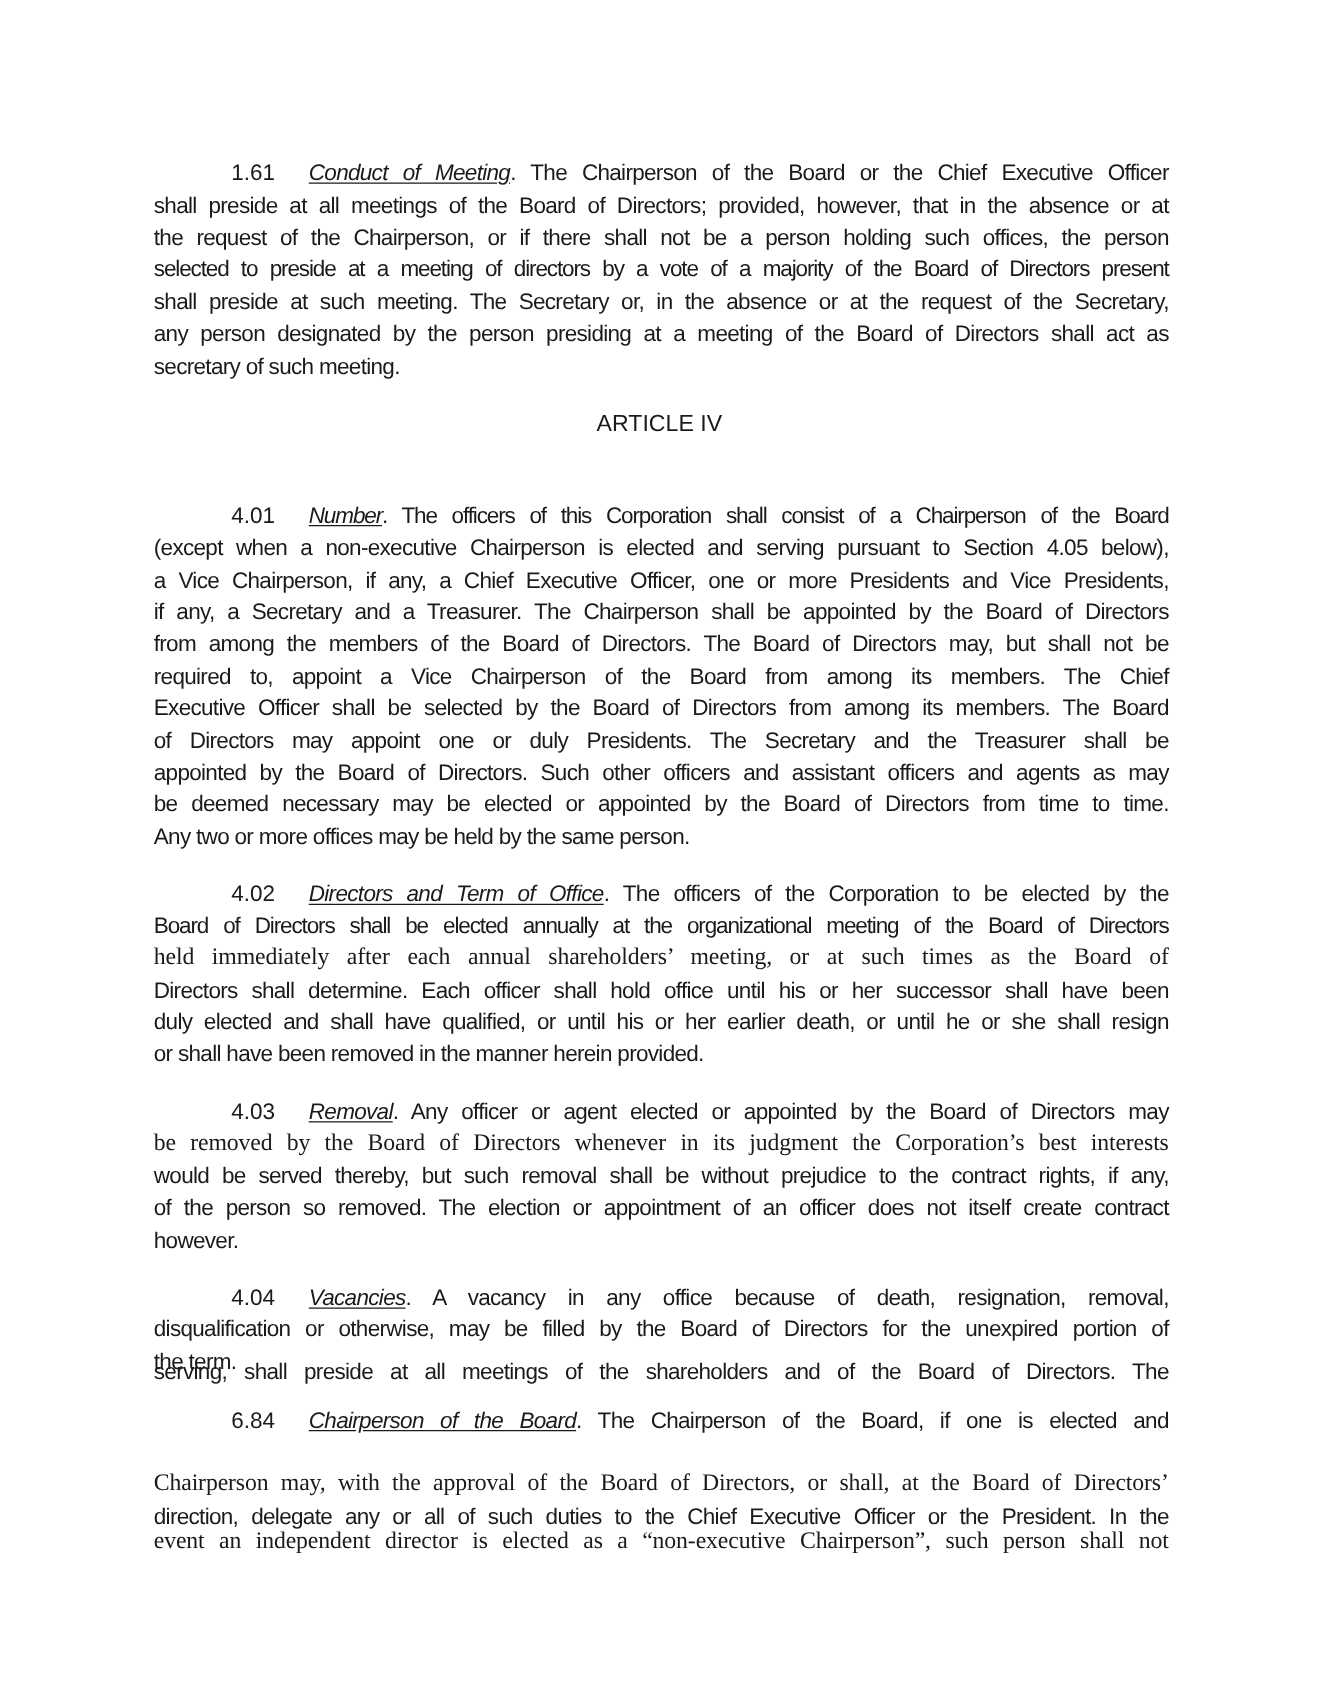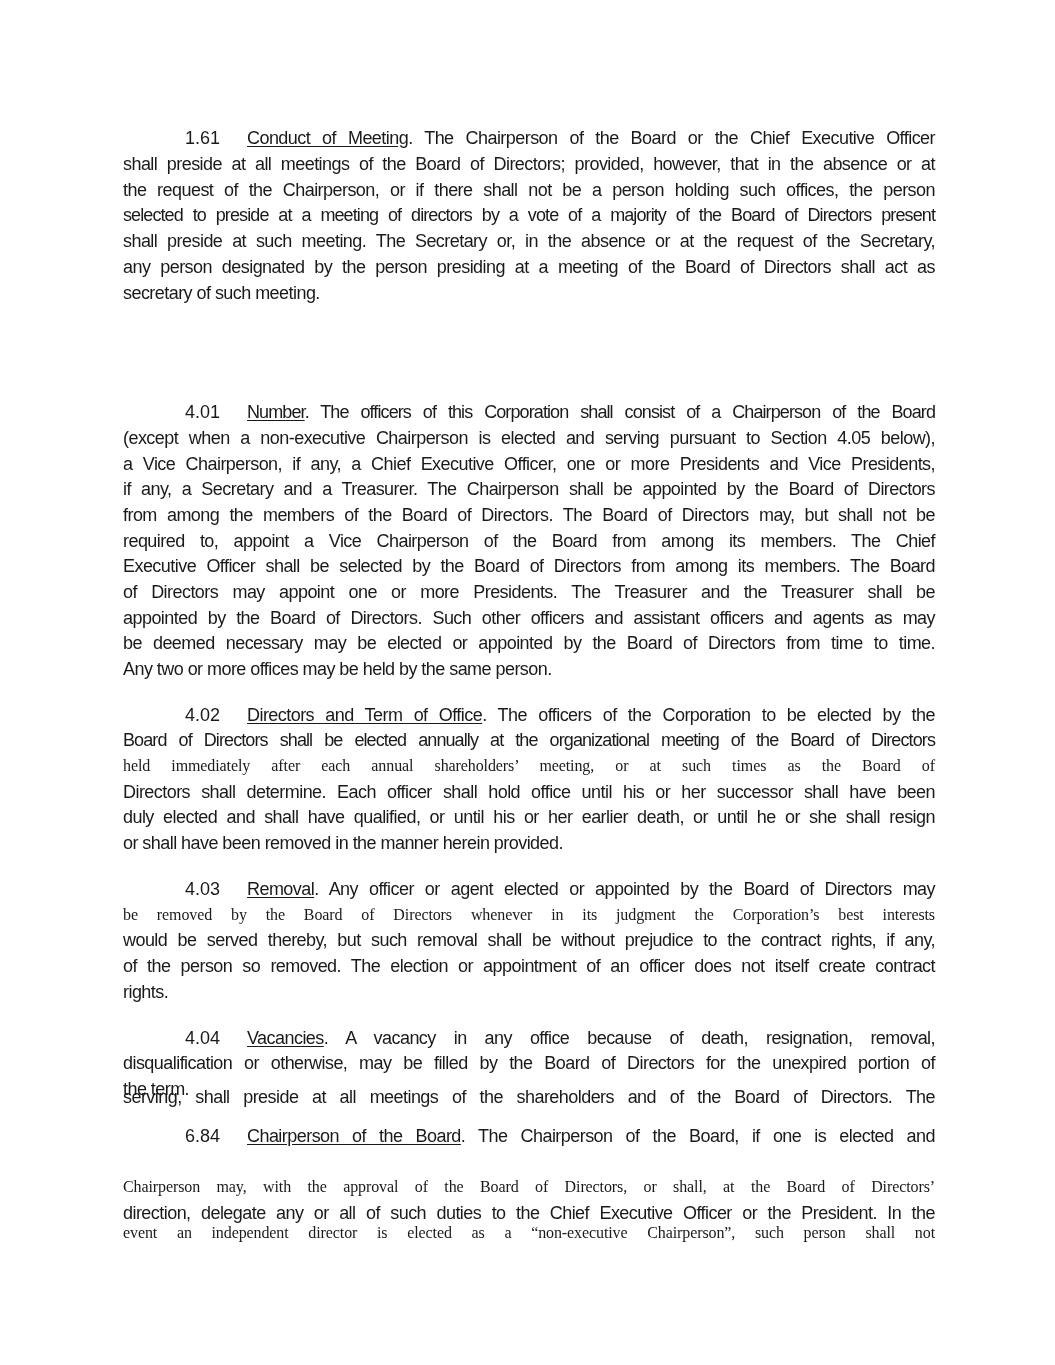--- a/index.html
+++ b/index.html
@@ -13,24 +13,24 @@
     font-family: "Liberation Sans", sans-serif;
     font-size: 18px;
     color: #1a1a1a;
     white-space: nowrap;
     letter-spacing: -0.55px;
     line-height: 22px;
     text-align: justify;
     text-align-last: justify;
   }
   .line.last { text-align-last: left; }
-  .line.serif { font-family: "Liberation Serif", serif; font-size: 16px; letter-spacing: -0.1px; }
+  .line.serif { font-family: "Liberation Serif", serif; font-size: 19px; letter-spacing: -0.1px; }
   .line.first { left: 185px; width: 750px; }
   .num { display: inline-block; width: 62px; letter-spacing: 0; }
-  .u { text-decoration: underline; text-underline-offset: 2px; }
+  .u { text-decoration: underline; text-underline-offset: 2px; font-style: italic; }
   .heading {
     position: absolute;
     left: 0; width: 1055px;
     text-align: center;
     font-family: "Liberation Sans", sans-serif;
     font-size: 18.5px;
     color: #1a1a1a;
     line-height: 22px;
   }
 </style>
@@ -42,50 +42,51 @@
   <div>
     <div class="line first" style="top:127px"><span class="num">1.61</span><span class="u">Conduct of Meeting</span><span>. The Chairperson of the Board or the Chief Executive Officer</span></div>
     <div class="line" style="top:153px">shall preside at all meetings of the Board of Directors; provided, however, that in the absence or at</div>
     <div class="line" style="top:179px">the request of the Chairperson, or if there shall not be a person holding such offices, the person</div>
     <div class="line" style="top:204px; letter-spacing:-0.9px">selected to preside at a meeting of directors by a vote of a majority of the Board of Directors present</div>
     <div class="line" style="top:230px">shall preside at such meeting. The Secretary or, in the absence or at the request of the Secretary,</div>
     <div class="line" style="top:256px">any person designated by the person presiding at a meeting of the Board of Directors shall act as</div>
     <div class="line last" style="top:282px">secretary of such meeting.</div>
   </div>
 
+  <div class="heading" style="top:328px">ARTICLE IV</div>
 
   <div>
     <div class="line first" style="top:401px; letter-spacing:-0.9px"><span class="num">4.01</span><span class="u">Number</span><span>. The officers of this Corporation shall consist of a Chairperson of the Board</span></div>
     <div class="line" style="top:427px">(except when a non-executive Chairperson is elected and serving pursuant to Section 4.05 below),</div>
     <div class="line" style="top:453px">a Vice Chairperson, if any, a Chief Executive Officer, one or more Presidents and Vice Presidents,</div>
     <div class="line" style="top:478px">if any, a Secretary and a Treasurer. The Chairperson shall be appointed by the Board of Directors</div>
     <div class="line" style="top:504px">from among the members of the Board of Directors. The Board of Directors may, but shall not be</div>
     <div class="line" style="top:530px">required to, appoint a Vice Chairperson of the Board from among its members. The Chief</div>
     <div class="line" style="top:555px">Executive Officer shall be selected by the Board of Directors from among its members. The Board</div>
-    <div class="line" style="top:581px">of Directors may appoint one or more Presidents. The Treasurer and the Treasurer shall be</div>
+    <div class="line" style="top:581px">of Directors may appoint one or duly Presidents. The Secretary and the Treasurer shall be</div>
     <div class="line" style="top:607px">appointed by the Board of Directors. Such other officers and assistant officers and agents as may</div>
     <div class="line" style="top:632px">be deemed necessary may be elected or appointed by the Board of Directors from time to time.</div>
     <div class="line last" style="top:658px">Any two or more offices may be held by the same person.</div>
   </div>
 
   <div>
     <div class="line first" style="top:704px"><span class="num">4.02</span><span class="u">Directors and Term of Office</span><span>. The officers of the Corporation to be elected by the</span></div>
     <div class="line" style="top:729px; letter-spacing:-0.9px">Board of Directors shall be elected annually at the organizational meeting of the Board of Directors</div>
     <div class="line serif" style="top:755px">held immediately after each annual shareholders’ meeting, or at such times as the Board of</div>
     <div class="line" style="top:781px">Directors shall determine. Each officer shall hold office until his or her successor shall have been</div>
     <div class="line" style="top:806px">duly elected and shall have qualified, or until his or her earlier death, or until he or she shall resign</div>
     <div class="line last" style="top:832px">or shall have been removed in the manner herein provided.</div>
   </div>
 
   <div>
     <div class="line first" style="top:878px"><span class="num">4.03</span><span class="u">Removal</span><span>. Any officer or agent elected or appointed by the Board of Directors may</span></div>
     <div class="line serif" style="top:904px">be removed by the Board of Directors whenever in its judgment the Corporation’s best interests</div>
     <div class="line" style="top:929px">would be served thereby, but such removal shall be without prejudice to the contract rights, if any,</div>
     <div class="line" style="top:955px">of the person so removed. The election or appointment of an officer does not itself create contract</div>
-    <div class="line last" style="top:981px">rights.</div>
+    <div class="line last" style="top:981px">however.</div>
   </div>
 
   <div>
     <div class="line first" style="top:1027px"><span class="num">4.04</span><span class="u">Vacancies</span><span>. A vacancy in any office because of death, resignation, removal,</span></div>
     <div class="line" style="top:1052px">disqualification or otherwise, may be filled by the Board of Directors for the unexpired portion of</div>
     <div class="line last" style="top:1078px">the term.</div>
   </div>
 
   <div>
     <div class="line first" style="top:1125px"><span class="num">6.84</span><span class="u">Chairperson of the Board</span><span>. The Chairperson of the Board, if one is elected and</span></div>

